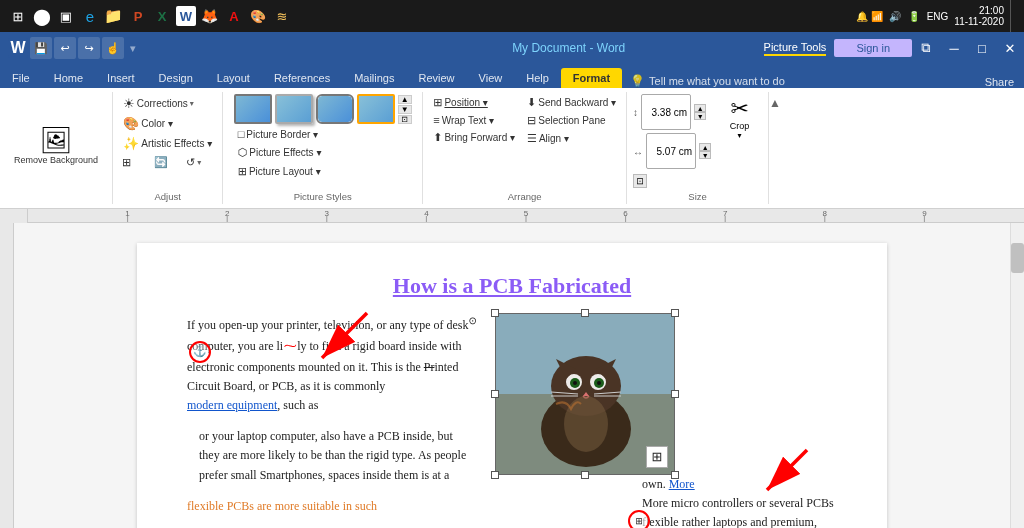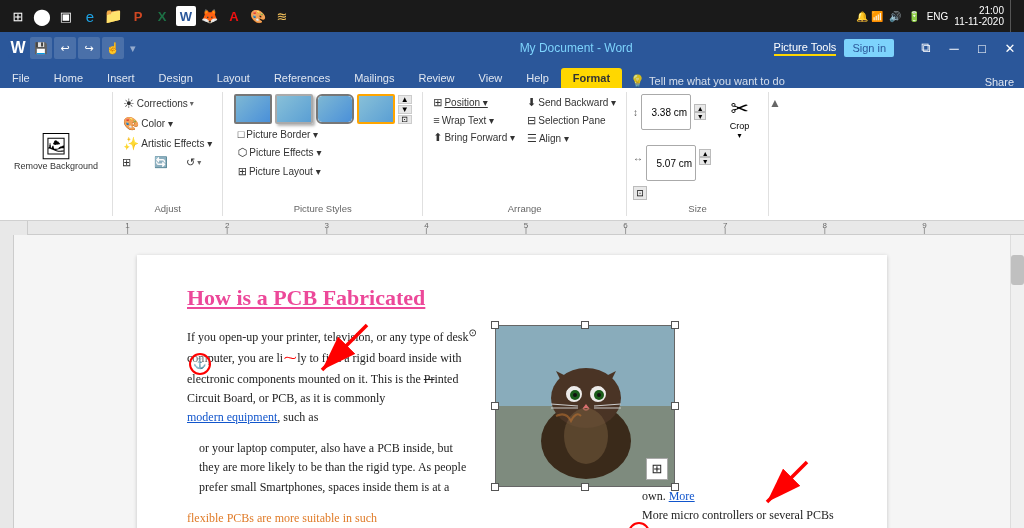--- a/index.html
+++ b/index.html
@@ -11,21 +11,21 @@
     .taskbar-icon { width: 20px; height: 20px; display: flex; align-items: center; justify-content: center; font-size: 13px; cursor: pointer; border-radius: 3px; }
     .taskbar-right { display: flex; align-items: center; gap: 6px; color: #fff; font-size: 10px; }
     .taskbar-time { text-align: right; }
 
     
     .titlebar { background: #2b579a; height: 32px; display: flex; align-items: center; }
     .titlebar-left { display: flex; align-items: center; gap: 2px; padding-left: 8px; flex: 1; }
     .titlebar-btn { width: 22px; height: 22px; background: rgba(255,255,255,0.15); border: none; border-radius: 2px; color: #fff; font-size: 11px; cursor: pointer; display: flex; align-items: center; justify-content: center; }
     .titlebar-title { flex: 1; text-align: center; color: #7dd3fc; font-size: 12px; }
     .titlebar-controls { display: flex; align-items: center; }
-    .sign-in-btn { background: #7dd3fc; color: #2b579a; border: none; padding: 3px 8px; font-size: 11px; cursor: pointer; border-radius: 2px; margin-right: 18px; }
+    .sign-in-btn { background: #c4b5fd; color: #2b579a; border: none; padding: 3px 22px; font-size: 11px; cursor: pointer; border-radius: 2px; margin-right: 0; }
     .win-ctrl { width: 28px; height: 32px; border: none; background: transparent; color: #fff; font-size: 13px; cursor: pointer; display: flex; align-items: center; justify-content: center; }
     .ribbon-tab { padding: 4px 12px; color: rgba(255,255,255,0.85); font-size: 11px; cursor: pointer; display: flex; align-items: center; border-top-left-radius: 3px; border-top-right-radius: 3px; }
     .ribbon-tab.active { background: #fff; color: #2b579a; font-weight: 600; }
     .ribbon-tab.format-tab { background: #ffd700; color: #333; font-weight: 600; }
 
     .ribbon-body { background: #fff; padding: 4px 0; display: flex; align-items: stretch; border-bottom: 1px solid #d0d0d0; min-height: 80px; }
     .ribbon-group { display: flex; flex-direction: column; align-items: center; padding: 0 6px; border-right: 1px solid #e0e0e0; position: relative; }
     .ribbon-group-label { font-size: 9.5px; color: #666; text-align: center; padding: 2px 0; border-top: 1px solid transparent; width: 100%; margin-top: auto; }
 
     .ribbon-btn { display: flex; flex-direction: column; align-items: center; padding: 3px 5px; cursor: pointer; border-radius: 3px; min-width: 30px; font-size: 9.5px; color: #333; gap: 2px; }
@@ -45,21 +45,21 @@
     .ruler-side { width: 28px; background: #e8e8e8; border-right: 1px solid #ccc; }
     .ruler-main { flex: 1; background: #e8e8e8; border-bottom: 1px solid #ccc; position: relative; overflow: hidden; }
 
     
     .doc-area { display: flex; height: calc(528px - 32px - 32px - 24px - 88px - 14px); }
     .left-ruler { width: 14px; background: #e8e8e8; border-right: 1px solid #ccc; }
     .doc-content { flex: 1; background: #f5f5f5; overflow: auto; display: flex; justify-content: center; padding: 20px 0; }
     .scrollbar-right { width: 14px; background: #f0f0f0; border-left: 1px solid #ddd; }
 
     .page { background: #fff; width: 750px; min-height: 400px; box-shadow: 0 1px 4px rgba(0,0,0,0.2); padding: 30px 50px 30px 50px; position: relative; }
-    .page-title { color: #ec4899; font-size: 22px; font-weight: bold; margin-bottom: 14px; text-decoration: underline; font-family: 'Times New Roman', serif; }
+    .page-title { text-align: center; color: #8b5cf6; font-size: 22px; font-weight: bold; margin-bottom: 14px; text-decoration: underline; font-family: 'Times New Roman', serif; }
     .page-body { font-size: 12px; line-height: 1.6; color: #222; font-family: 'Times New Roman', serif; position: relative; }
 
     .link-blue { color: #1155cc; text-decoration: underline; }
     .text-orange { color: #e07b28; }
 
     .clearfix::after { content: ''; display: table; clear: both; }
 
     
     .thumb-plain { border: 2px solid #777; }
     .thumb-shadow { border: 2px solid #aaa; box-shadow: 2px 2px 3px rgba(0,0,0,0.3); }
@@ -263,21 +263,21 @@
         <div class="size-input-row">
           <span style="font-size:10px;color:#555;">↕</span>
           <input class="size-input" value="3.38 cm" readonly="" style="font-size: 10px;">
           <div style="display:flex;flex-direction:column;">
             <div style="width:12px;height:8px;background:#e8e8e8;border:1px solid #bbb;cursor:pointer;font-size:7px;display:flex;align-items:center;justify-content:center;">▲</div>
             <div style="width:12px;height:8px;background:#e8e8e8;border:1px solid #bbb;cursor:pointer;font-size:7px;display:flex;align-items:center;justify-content:center;">▼</div>
           </div>
         </div>
         <div class="size-input-row">
           <span style="font-size:10px;color:#555;">↔</span>
-          <input class="size-input" value="5.07 cm" readonly="" style="font-size: 10px; margin-top: 12px;">
+          <input class="size-input" value="5.07 cm" readonly="" style="font-size: 10px;">
           <div style="display:flex;flex-direction:column;">
             <div style="width:12px;height:8px;background:#e8e8e8;border:1px solid #bbb;cursor:pointer;font-size:7px;display:flex;align-items:center;justify-content:center;">▲</div>
             <div style="width:12px;height:8px;background:#e8e8e8;border:1px solid #bbb;cursor:pointer;font-size:7px;display:flex;align-items:center;justify-content:center;">▼</div>
           </div>
         </div>
         <div style="width:14px;height:14px;background:#e8e8e8;border:1px solid #bbb;cursor:pointer;font-size:9px;display:flex;align-items:center;justify-content:center;margin-top:2px;">⊡</div>
       </div>
       <div style="display:flex;flex-direction:column;align-items:center;">
         <div class="crop-btn">
           <div style="font-size:22px;line-height:1;">✂</div>

